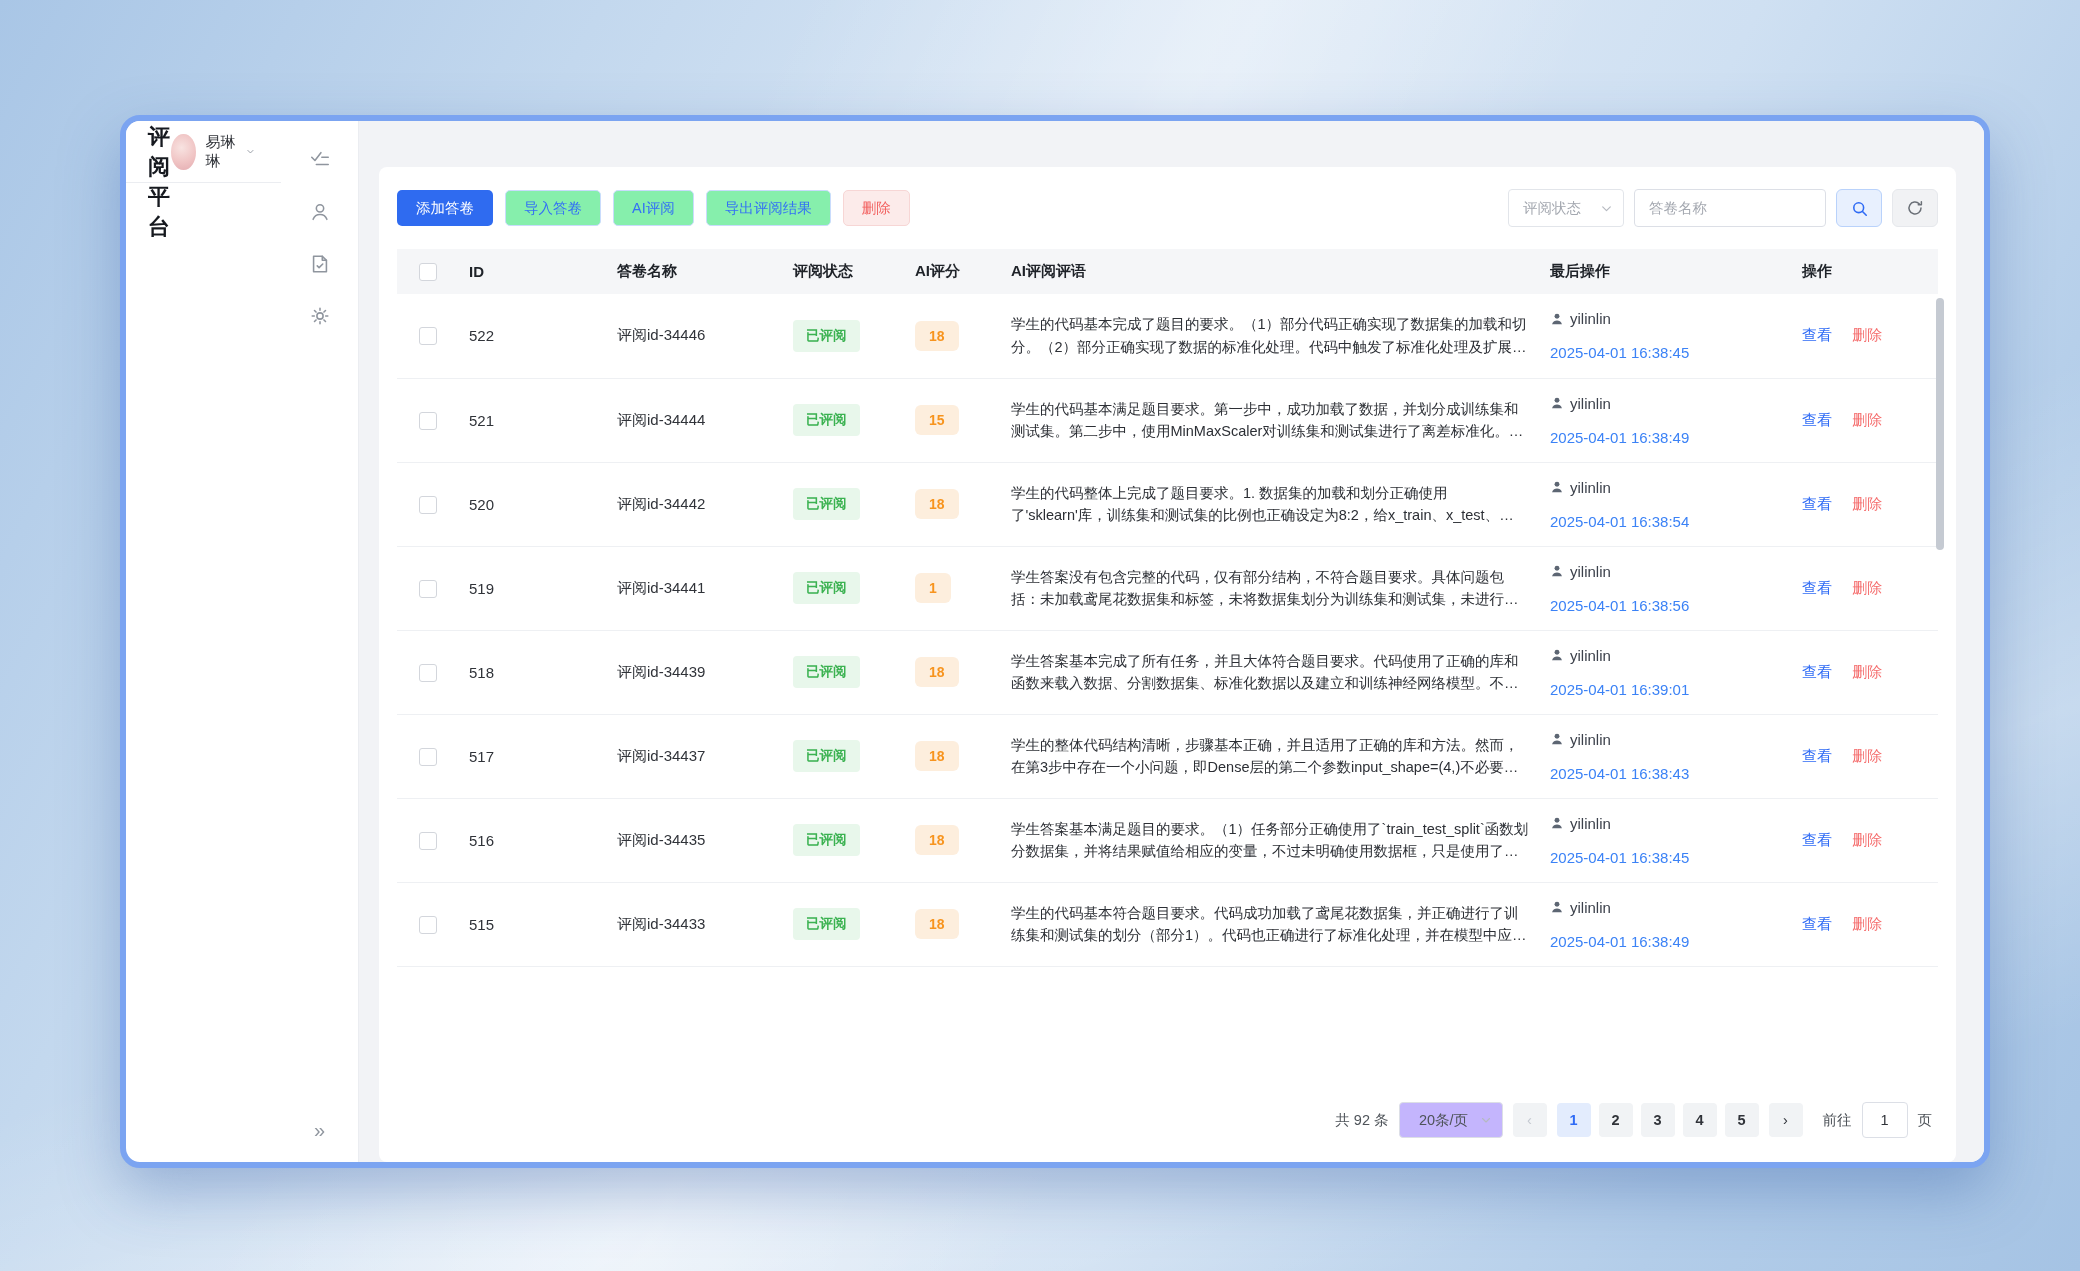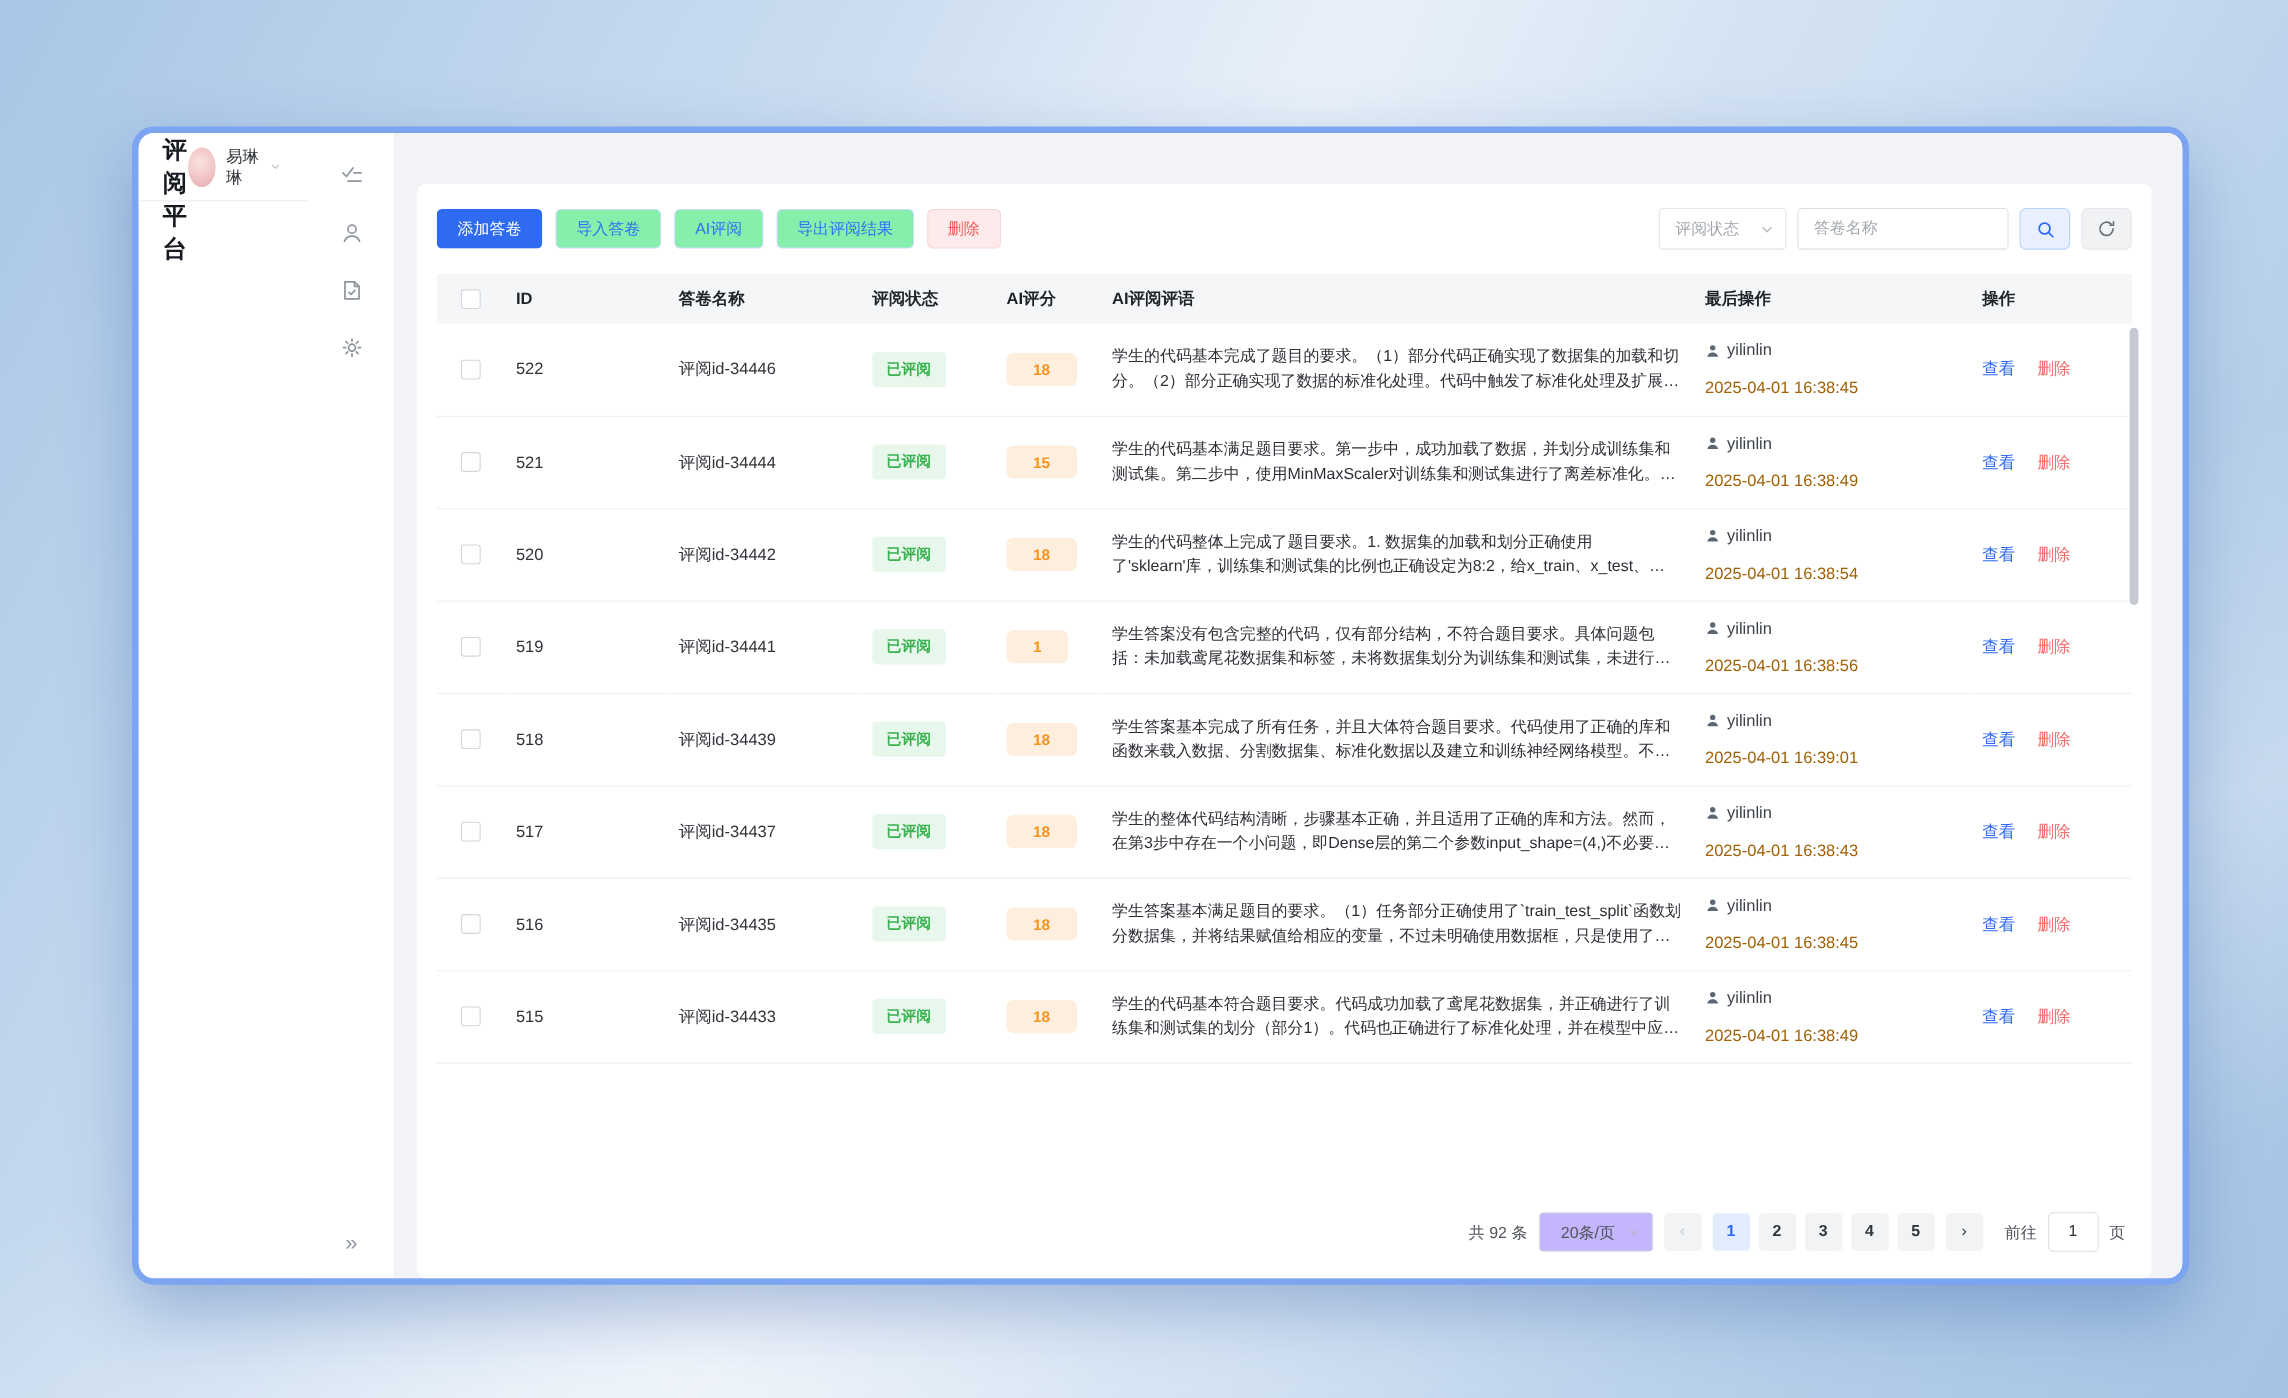--- a/index.html
+++ b/index.html
@@ -70,25 +70,25 @@
     font-size:15px; color:#303339; }
   .col-check { width:62px; } .col-id { width:148px; } .col-name { width:176px; }
   .col-status { width:122px; } .col-score { width:96px; }
   .col-lastop { width:252px; } .col-action { width:146px; }
   th.col-check, td.cell-check { text-align:center; padding:0; }
   .checkbox { display:inline-block; width:18px; height:18px; border:1.5px solid #d3d6dc;
     border-radius:3px; background:#fff; vertical-align:middle; cursor:pointer; }
   .status-badge { display:inline-block; background:#e8f7eb; color:#3bb251; font-size:13.5px;
     font-weight:700; padding:7px 13px; border-radius:4px; }
   .score-badge { display:inline-block; background:#fdeedd; color:#f7941e; font-size:14px;
-    font-weight:700; padding:7px 24px; border-radius:6px; min-width:16px; text-align:center; }
+    font-weight:700; padding:7px 14px; border-radius:6px; min-width:16px; text-align:center; }
   .comment { font-size:14.5px; line-height:1.55; color:#2c2f35;
     display:-webkit-box; -webkit-line-clamp:2; -webkit-box-orient:vertical; overflow:hidden; }
   .lastop-user { display:flex; align-items:center; gap:6px; font-size:15px; color:#3c414b; }
-  .lastop-time { font-size:15px; color:#a16207; margin-top:17px; }
+  .lastop-time { font-size:15px; color:#3b82f6; margin-top:17px; }
   .link { font-size:15px; cursor:pointer; font-weight:500; }
   .link.view { color:#2f6bf5; margin-right:16px; }
   .link.del { color:#f56c6c; }
   .vscrollbar { position:absolute; top:49px; right:-6px; width:8px; height:252px;
     background:#c5cad2; border-radius:4px; }
   
   .pagination { flex:0 0 auto; display:flex; align-items:center; justify-content:flex-end;
     gap:10px; padding:20px 6px 24px; font-size:14.5px; color:#4e5359; }
   .page-size { height:36px; width:104px; border:1px solid #dcdfe6; border-radius:4px; background:#c4b5fd;
     display:flex; align-items:center; padding:0 10px 0 14px; gap:6px; color:#4e5359; cursor:pointer; }

